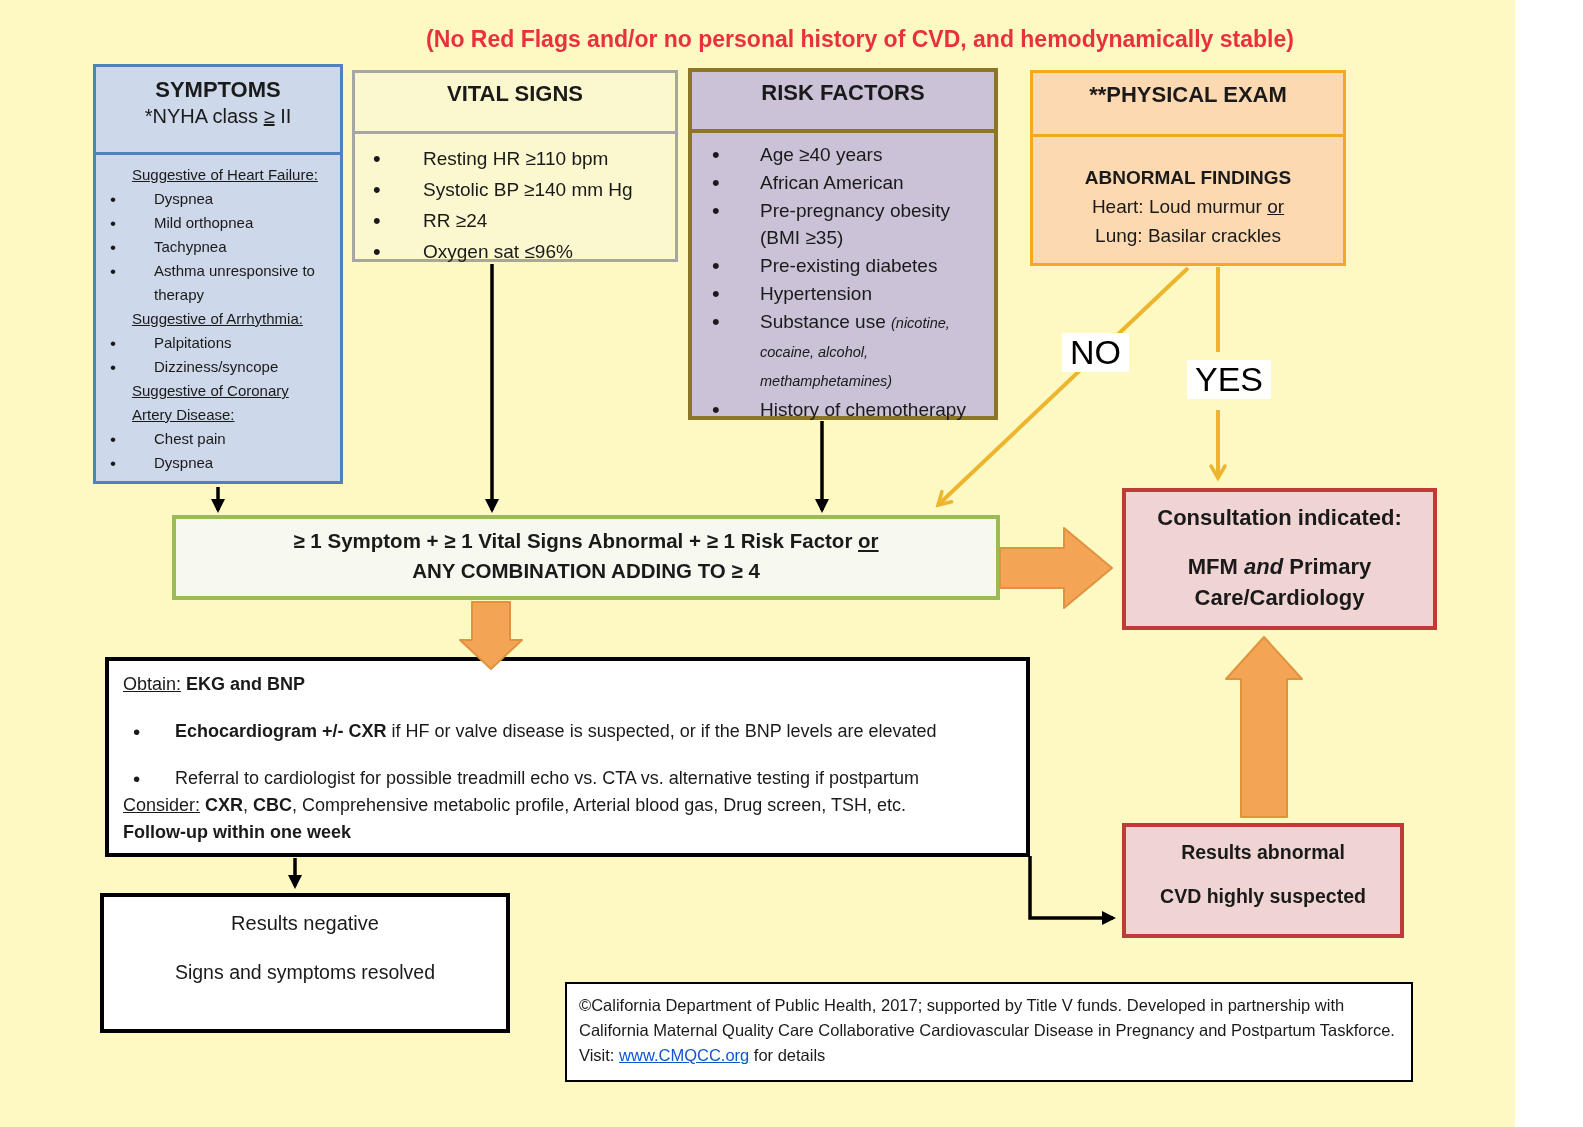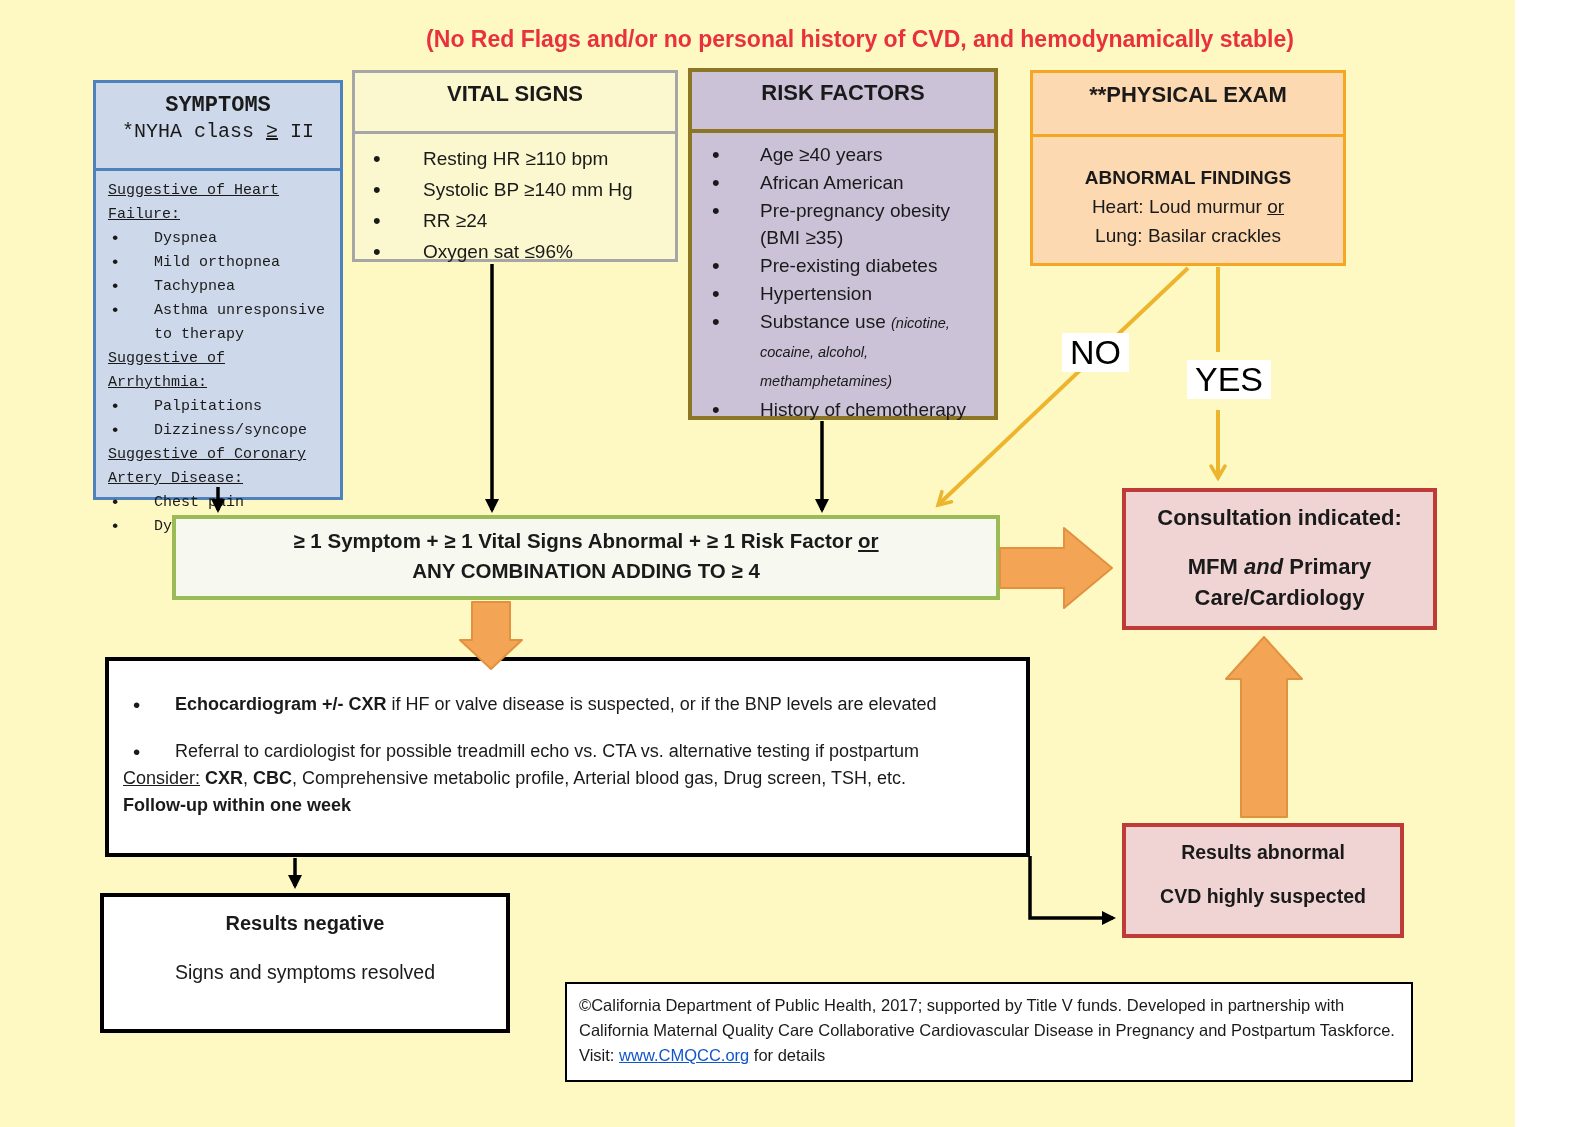--- a/index.html
+++ b/index.html
@@ -25,26 +25,26 @@
 
   .banner{
     position:absolute; left:380px; top:26px; width:960px; text-align:center;
     color:var(--title-red); font-size:23px; font-weight:600;
   }
 
   .fbox{position:absolute; box-sizing:border-box; z-index:1;}
   .fbox .hdr{text-align:center; font-weight:bold; font-size:22px;}
 
   
-  #box-symptoms{left:93px; top:80px; width:250px; height:420px;
-    background:var(--symptoms-bg); border:3px solid var(--symptoms-border);font-family:Liberation Mono, monospace;}
+  #box-symptoms{left:93px; top:64px; width:250px; height:420px;
+    background:var(--symptoms-bg); border:3px solid var(--symptoms-border);}
   #box-symptoms .hdrwrap{padding-top:10px; height:75px; border-bottom:3px solid var(--symptoms-border);}
   #box-symptoms .sub{text-align:center; font-size:20px; margin-top:2px;}
   #box-symptoms .body{font-size:15px; line-height:24px; padding-top:8px;}
-  .sec-head{font-weight:normal; text-decoration:underline; padding-left:12px; padding-right:10px;}
+  .sec-head{font-weight:normal; text-decoration:underline; padding-left:12px; padding-right:10px;margin-left:24px;}
   ul.blist{list-style:none; margin:0; padding:0;}
   ul.blist li{position:relative; padding-right:4px;}
   ul.blist li::before{content:"\2022"; position:absolute; font-size:1.15em;}
   #box-symptoms ul.blist li{padding-left:58px;}
   #box-symptoms ul.blist li::before{left:14px;}
 
   
   #box-vital{left:352px; top:70px; width:326px; height:192px;
     background:var(--vital-bg); border:3px solid var(--vital-border);}
   #box-vital .hdrwrap{height:50px; padding-top:8px; border-bottom:3px solid var(--vital-border);}
@@ -88,21 +88,21 @@
   
   #box-workup{left:105px; top:657px; width:925px; height:200px;
     background:#fff; border:4px solid #000; font-size:18px; line-height:27px;
     padding:10px 8px 0 14px;}
   #box-workup ul.blist li{padding-left:52px;margin-top:20px;}
   #box-workup ul.blist li::before{left:10px;}
 
   
   #box-negative{left:100px; top:893px; width:410px; height:140px;
     background:#fff; border:4px solid #000; text-align:center;}
-  #box-negative .t{font-size:20px; font-weight:bold; margin-top:15px;}
+  #box-negative .t{font-size:20px; font-weight:normal; margin-top:15px;}
   #box-negative .body{margin-top:22px; font-size:19.5px; line-height:31px;}
 
   
   #box-abnormal{left:1122px; top:823px; width:282px; height:115px;
     background:var(--alert-bg); border:4px solid var(--alert-border);
     text-align:center; font-weight:bold; font-size:19.5px;}
   #box-abnormal .t{margin-top:14px;}
   #box-abnormal .l2{margin-top:21px;}
 
   
@@ -203,20 +203,21 @@
     <div>ANY COMBINATION ADDING TO ≥  4</div>
   </div>
 
   <div class="fbox" id="box-consult">
     <div class="l1">Consultation indicated:</div>
     <div class="l2"><span>MFM </span><span class="i">and</span><span> Primary</span></div>
     <div class="l3">Care/Cardiology</div>
   </div>
 
   <div class="fbox" id="box-workup">
+    <div><span class="u">Obtain:</span><span class="b"> EKG and BNP</span></div>
     <ul class="blist">
       <li><span class="b">Echocardiogram +/- CXR</span><span> if HF or valve disease is suspected, or if the BNP levels are elevated</span></li>
       <li>Referral to cardiologist for possible treadmill echo vs. CTA vs. alternative testing if postpartum</li>
     </ul>
     <div><span class="u">Consider:</span><span class="b"> CXR</span><span>, </span><span class="b">CBC</span><span>, Comprehensive metabolic profile, Arterial blood gas, Drug screen, TSH, etc.</span></div>
     <div class="b">Follow-up within one week</div>
   </div>
 
   <div class="fbox" id="box-negative">
     <div class="t">Results negative</div>

